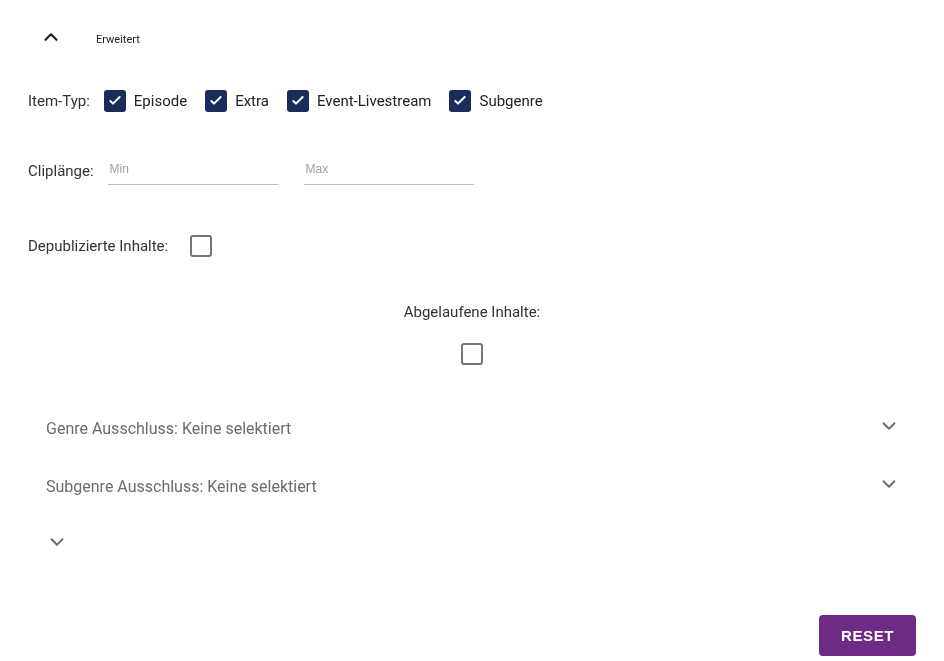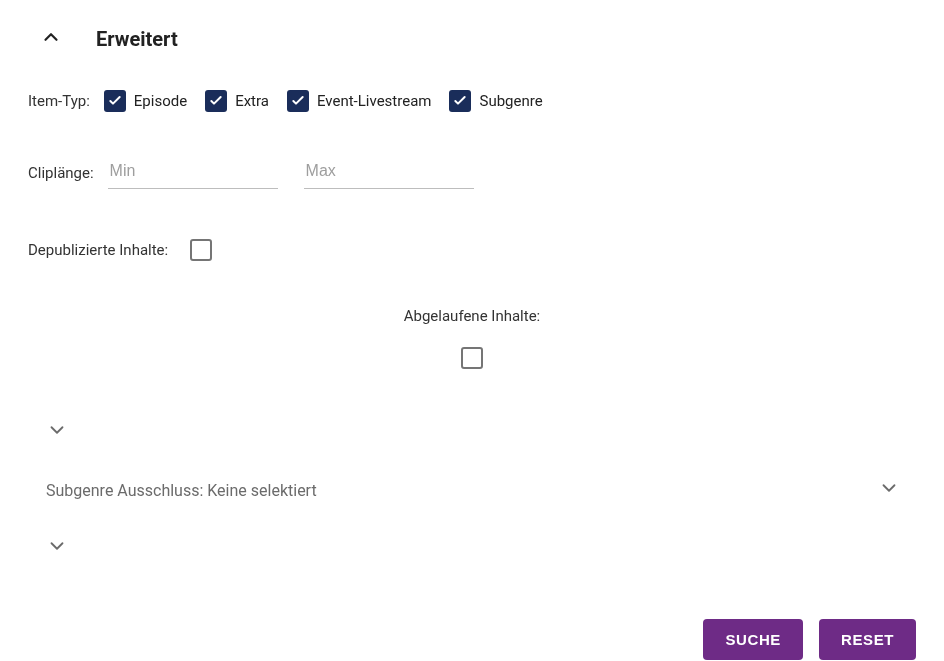--- a/index.html
+++ b/index.html
@@ -15,21 +15,21 @@
     display: flex;
     align-items: center;
     gap: 34px;
     padding: 6px 12px 28px 12px;
   }
   .chevron-up {
     cursor: pointer;
     display: inline-flex;
   }
   .chevron-up svg { width: 22px; height: 22px; }
-  .header-title { font-size: 20px; font-weight: 700; color: #222; }
+  .header-title { font-size: 11px; font-weight: 400; color: #222; }
 
   .row {
     display: flex;
     align-items: center;
     gap: 18px;
     padding: 10px 0 28px 0;
   }
   .row-label {
     font-size: 15px;
     color: #333;
@@ -46,21 +46,21 @@
   .chk-box.empty {
     background: #fff;
     border: 2px solid #757575;
   }
   .chk-label { font-size: 15px; color: #222; }
 
   .len-inputs { display: flex; gap: 26px; }
   .text-input {
     border: none;
     border-bottom: 1px solid #bdbdbd;
-    font-size: 16px;
+    font-size: 12px;
     padding: 6px 2px 8px 2px;
     width: 170px;
     outline: none;
     color: #333;
     background: transparent;
   }
   .text-input::placeholder { color: #9e9e9e; }
 
   .panel-group { margin-top: 14px; }
   .panel {
@@ -162,33 +162,33 @@
 
 <div class="row" style="gap:22px; padding-bottom:20px;flex-direction:column;">
   <span class="row-label">Abgelaufene Inhalte:</span>
   <label class="chk">
     <span class="chk-box empty"></span>
   </label>
 </div>
 
 <div class="panel-group">
   <div class="panel">
+    <span class="panel-title">Genre Ausschluss: Keine selektiert</span>
     <span class="chev"><svg viewBox="0 0 24 24" fill="none">
           <path d="M6 9l6 6 6-6" stroke-width="2" stroke-linecap="round" stroke-linejoin="round"></path>
         </svg></span>
   </div>
   <div class="panel">
     <span class="panel-title">Subgenre Ausschluss: Keine selektiert</span>
     <span class="chev"><svg viewBox="0 0 24 24" fill="none">
           <path d="M6 9l6 6 6-6" stroke-width="2" stroke-linecap="round" stroke-linejoin="round"></path>
         </svg></span>
   </div>
   <div class="panel">
     <span class="chev"><svg viewBox="0 0 24 24" fill="none">
           <path d="M6 9l6 6 6-6" stroke-width="2" stroke-linecap="round" stroke-linejoin="round"></path>
         </svg></span>
   </div>
 </div>
 
 <div class="button-row">
-  <button class="btn">Suche</button>
   <button class="btn">Reset</button>
 </div>
 
 </body></html>

